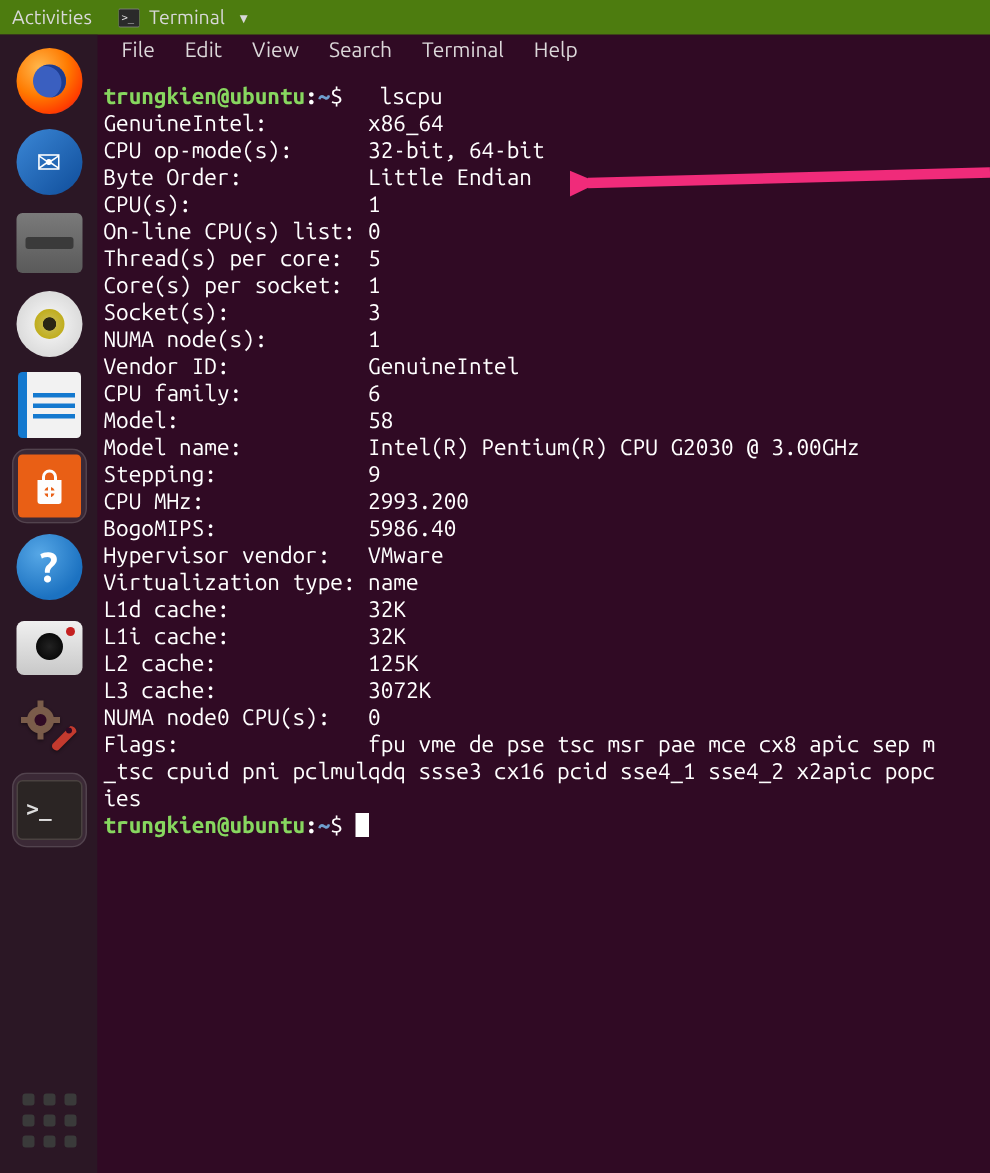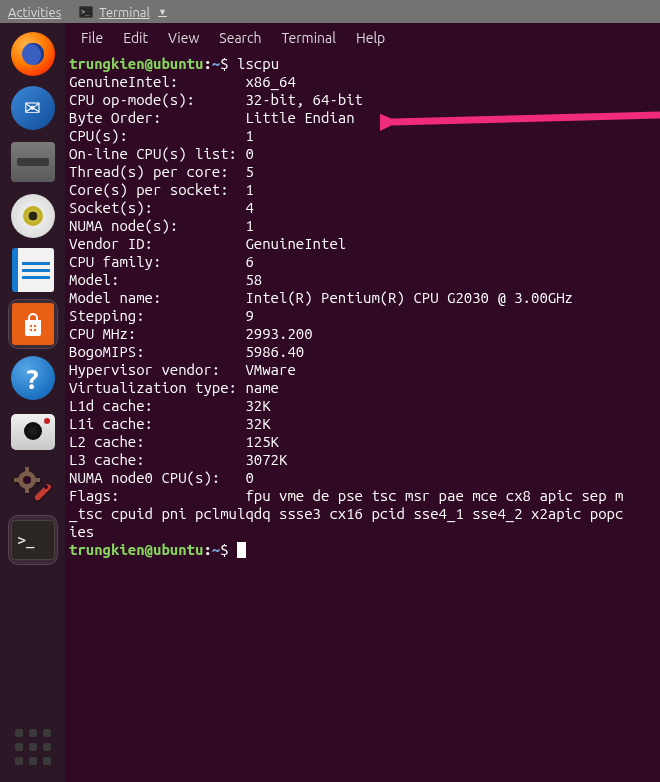--- a/index.html
+++ b/index.html
@@ -6,28 +6,27 @@
     body {
       width: 660px;
       height: 782px;
       font-family: Ubuntu, "Segoe UI", sans-serif;
       background: #300a24;
       overflow: hidden;
       position: relative;
     }
     .topbar {
       height: 23px;
-      background: #737373;
+      background: #4d7c0f;
       color: #d8d8d8;
       display: flex;
       align-items: center;
       padding: 0 8px;
       font-size: 13px;
       gap: 18px;
-      text-decoration: underline;
     }
     .topbar-app {
       display: flex;
       align-items: center;
       gap: 6px;
     }
     .topbar-dropdown {
       font-size: 9px;
       margin-left: 2px;
     }
@@ -94,21 +93,21 @@
       left: 65px;
       top: 23px;
       right: 0;
       bottom: 0;
       display: flex;
       flex-direction: column;
     }
     .menubar {
       height: 30px;
       display: flex;
-      align-items: center;
+      align-items: flex-start;
       padding: 0 8px;
       gap: 4px;
       color: #dcd8da;
       font-size: 14px;
     }
     .menubar span { padding: 2px 8px; border-radius:3px; }
     .terminal {
       flex: 1;
       background: #300a24;
       padding: 2px 4px;
@@ -117,21 +116,21 @@
       line-height: 18px;
       color: #ffffff;
       white-space: pre;
       overflow: hidden;
       position: relative;
     }
     .prompt-user { color: #87d75f; font-weight: bold; }
     .prompt-colon { color: #ffffff; font-weight: bold; }
     .prompt-path { color: #6f9fcf; font-weight: bold; }
     .prompt-dollar { color: #ffffff; }
-    .cmd { color: #ffffff; }
+    .cmd { color: #ffffff; margin-left: 16px; }
     .out-line { color: #ffffff; }
     .cursor-block { display:inline-block; width:9px; height:16px; background:#ffffff; vertical-align:text-bottom; }
     .arrow-annot {
       position: absolute;
       top: 100px;
       left: 380px;
       pointer-events: none;
     }
   </style>
 </head>
@@ -233,21 +232,21 @@
     <span>Help</span>
   </div>
   <div class="terminal" id="term"><span class="prompt-user">trungkien@ubuntu</span><span class="prompt-colon">:</span><span class="prompt-path">~</span><span class="prompt-dollar">$</span> <span class="cmd">lscpu</span>
 <span class="out-line">GenuineIntel:        x86_64</span>
 <span class="out-line">CPU op-mode(s):      32-bit, 64-bit</span>
 <span class="out-line">Byte Order:          Little Endian</span>
 <span class="out-line">CPU(s):              1</span>
 <span class="out-line">On-line CPU(s) list: 0</span>
 <span class="out-line">Thread(s) per core:  5</span>
 <span class="out-line">Core(s) per socket:  1</span>
-<span class="out-line">Socket(s):           4</span>
+<span class="out-line">Socket(s):           3</span>
 <span class="out-line">NUMA node(s):        1</span>
 <span class="out-line">Vendor ID:           GenuineIntel</span>
 <span class="out-line">CPU family:          6</span>
 <span class="out-line">Model:               58</span>
 <span class="out-line">Model name:          Intel(R) Pentium(R) CPU G2030 @ 3.00GHz</span>
 <span class="out-line">Stepping:            9</span>
 <span class="out-line">CPU MHz:             2993.200</span>
 <span class="out-line">BogoMIPS:            5986.40</span>
 <span class="out-line">Hypervisor vendor:   VMware</span>
 <span class="out-line">Virtualization type: name</span>

